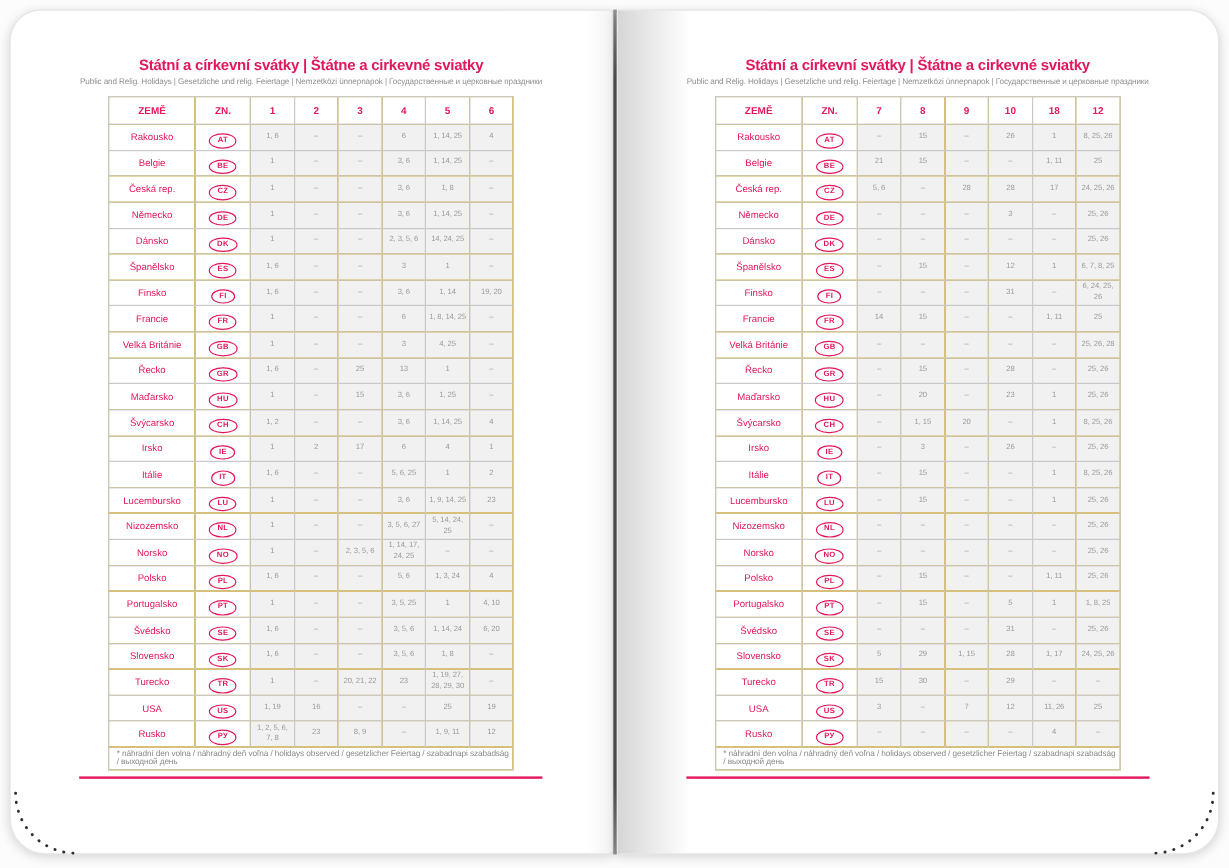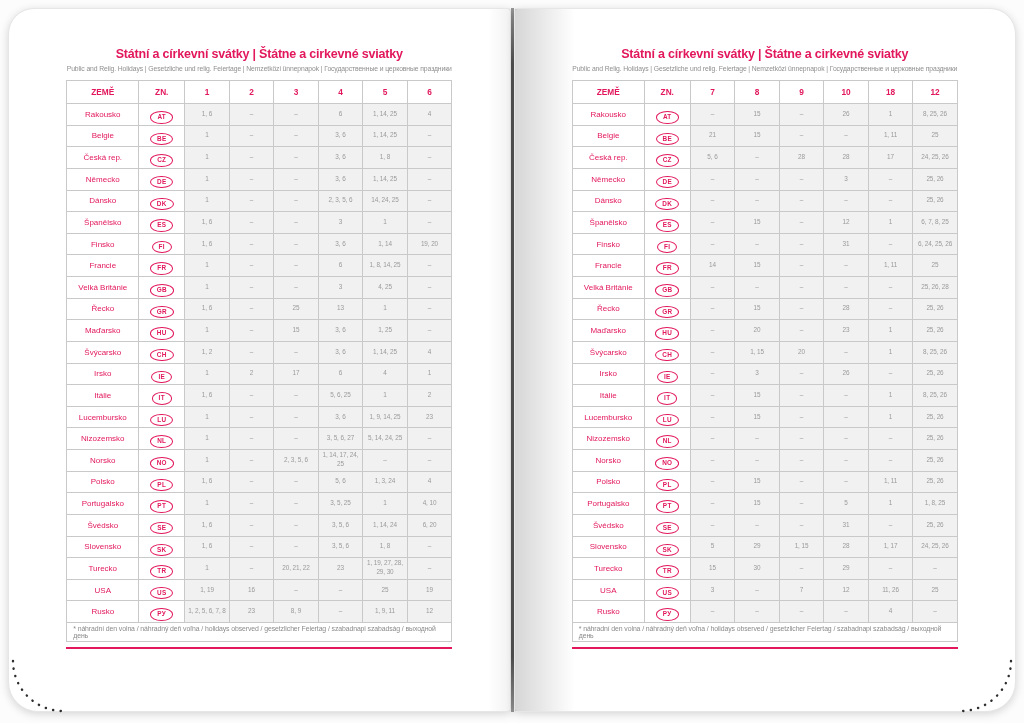--- a/index.html
+++ b/index.html
@@ -34,21 +34,21 @@
   h1.title{
     margin:0;text-align:center;
     font-size:12.5px;font-weight:bold;letter-spacing:-.2px;
     color:var(--accent);
   }
   .subtitle{
     margin-top:4px;text-align:center;
     font-size:6.8px;color:#8f8f8f;letter-spacing:-.1px;
   }
   table.holidays{
-    width:386px;margin:8px auto 0 auto;height:562px;
+    width:338px;margin:8px auto 0 auto;height:562px;
     border-collapse:collapse;table-layout:fixed;background:#eab308;
   }
   table.holidays th,table.holidays td{
     border:1px solid #c9c9c9;vertical-align:middle;text-align:center;
     padding:0 2px;overflow:hidden;
   }
   table.holidays thead th{
     height:22px;font-size:8.3px;font-weight:bold;color:var(--accent);
     background:#fff;
   }

